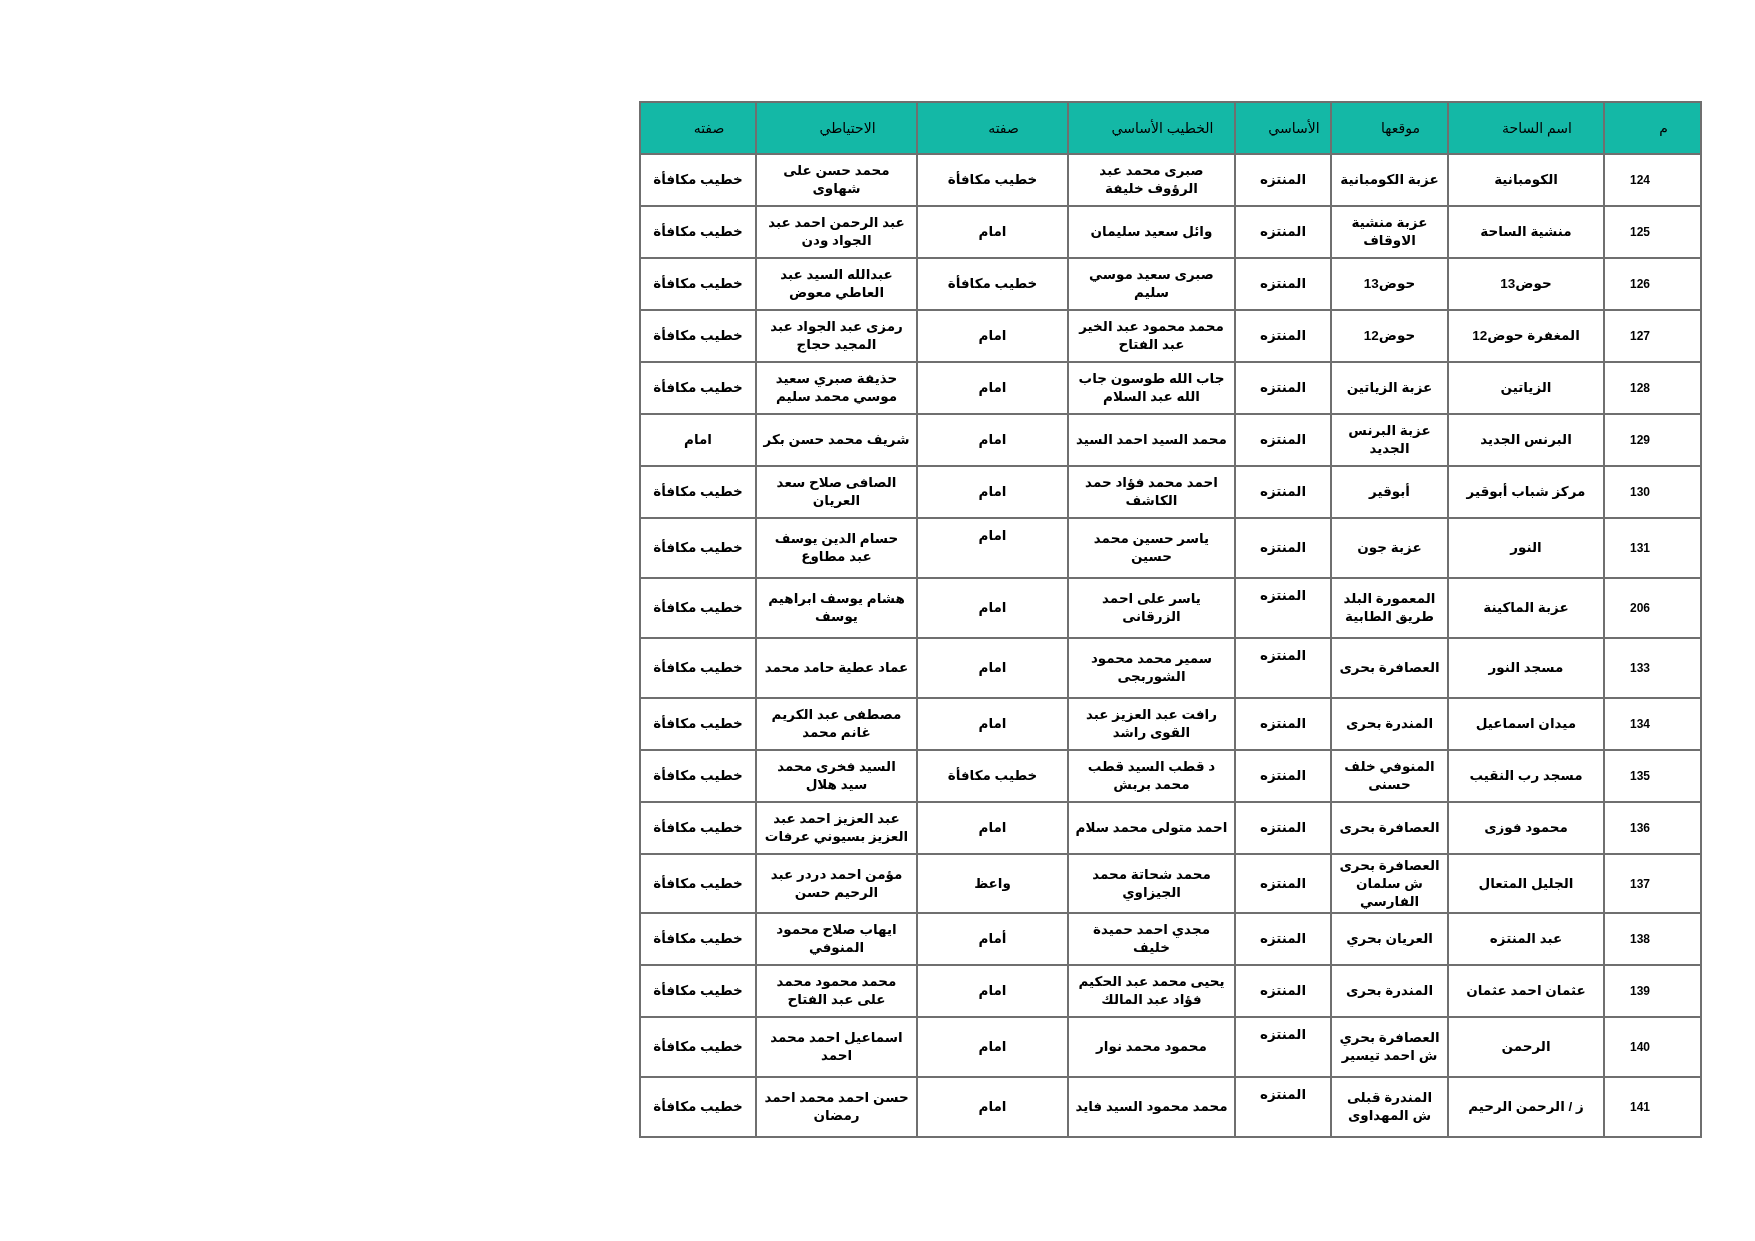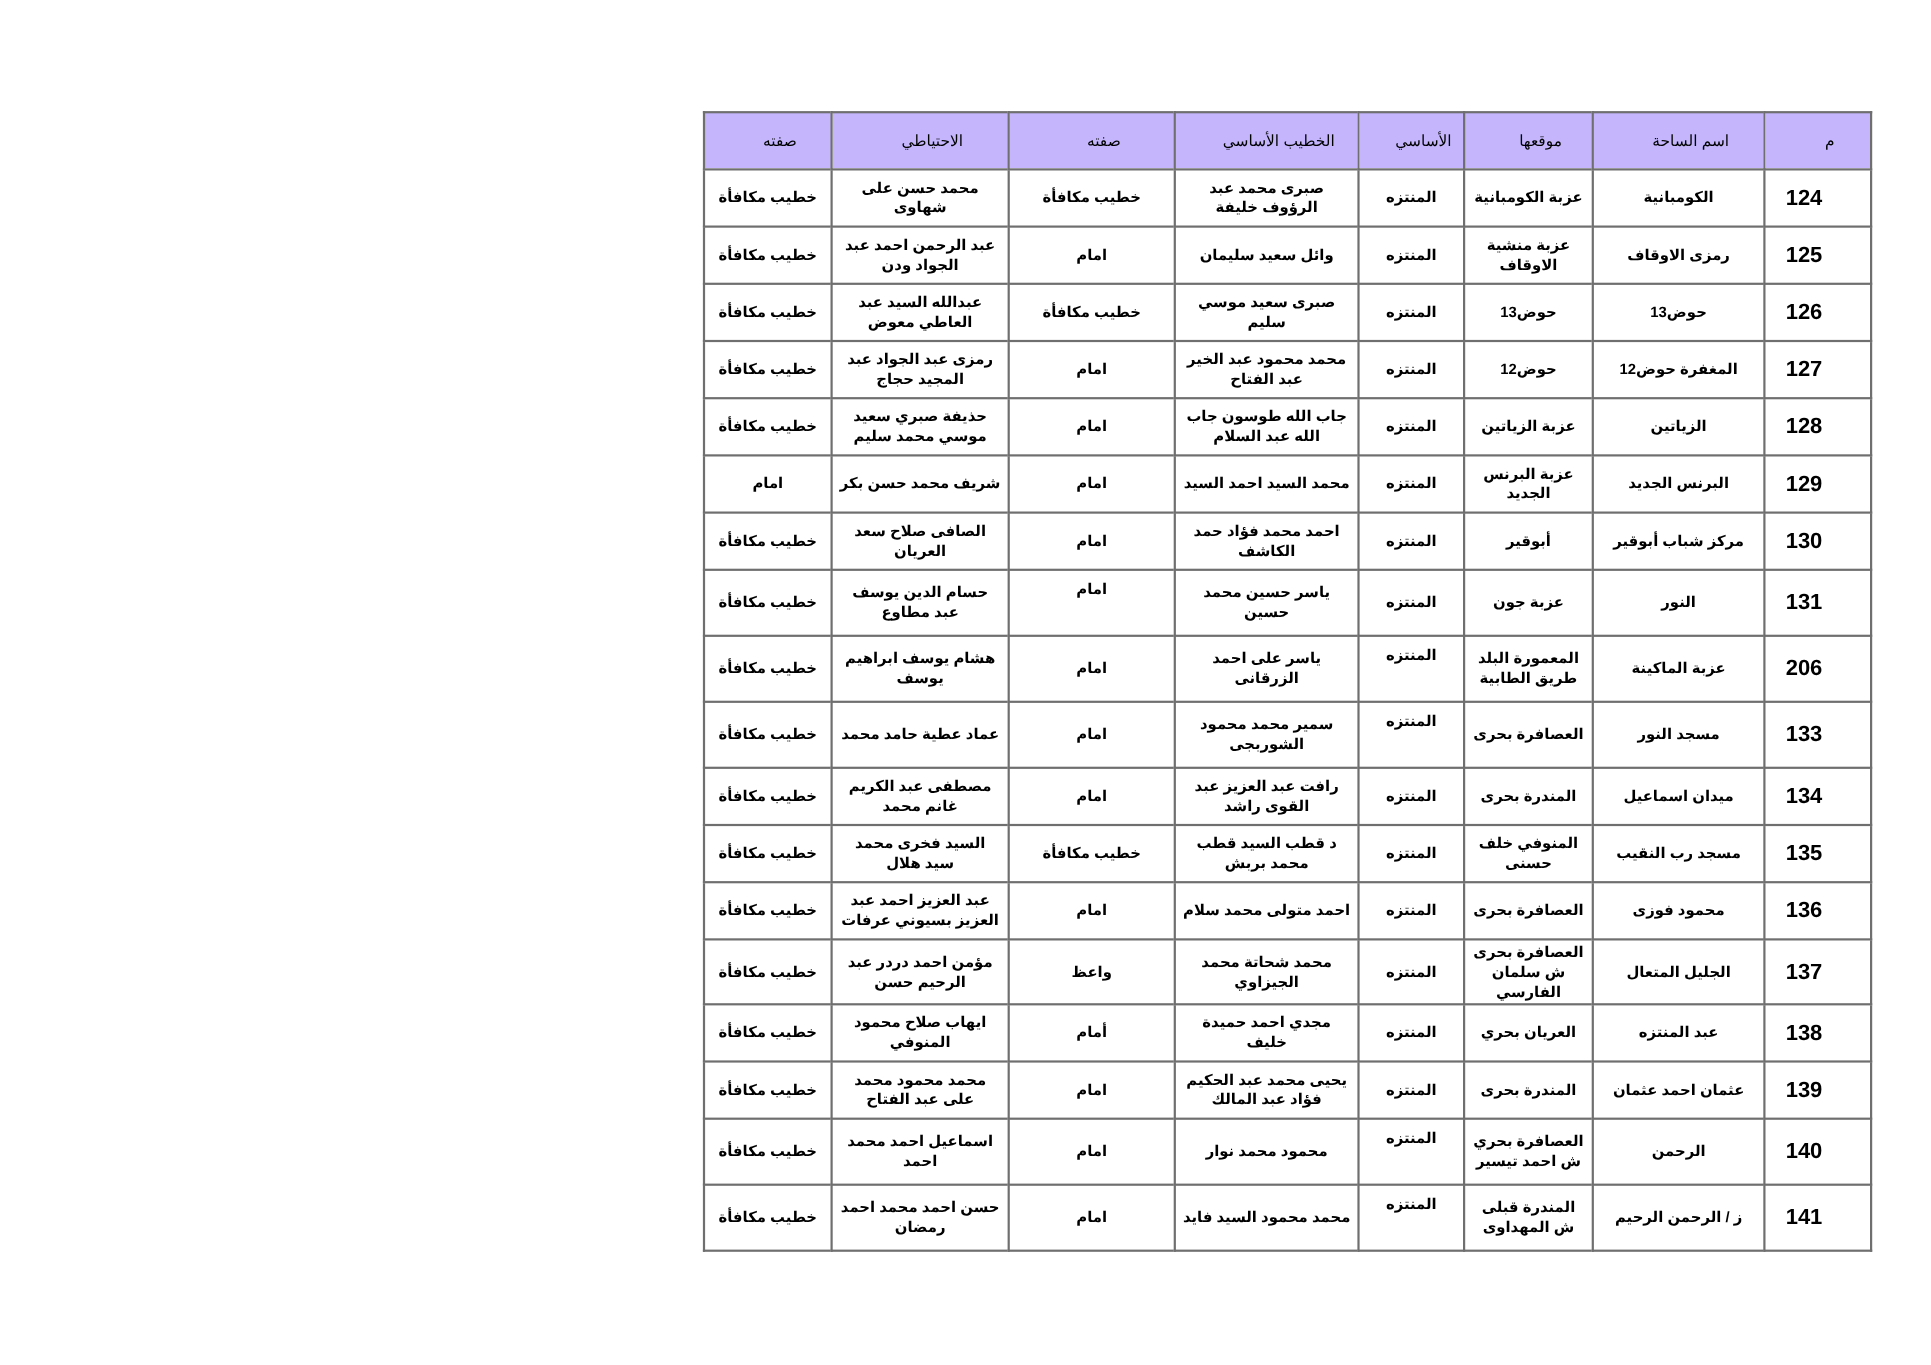--- a/index.html
+++ b/index.html
@@ -33,34 +33,34 @@
     table.roster th, table.roster td {
       border: 2px solid #6f6f6f;
       text-align: center;
       vertical-align: middle;
       font-size: 14px;
       line-height: 18px;
       padding: 0 6px;
       overflow: hidden;
     }
     table.roster th {
-      background: #c4b5fd;
+      background: #14b8a6;
       font-weight: normal;
       height: 50px;
       font-size: 14px;
       padding-left: 28px;
     }
     table.roster td {
       height: 50px;
       font-weight: bold;
       font-size: 13.5px;
     }
     table.roster tr.tall td { height: 57px; }
     table.roster td.num {
-      font-size: 20px;
+      font-size: 12px;
       font-weight: bold;
       direction: ltr;
       text-align: center;
       padding-right: 31px;
     }
     table.roster td.top { vertical-align: top; padding-top: 8px; }
   </style>
 </head>
 <body>
 
@@ -94,21 +94,21 @@
           <td>الكومبانية</td>
           <td>عزبة الكومبانية</td>
           <td>المنتزه</td>
           <td>صبرى محمد عبد الرؤوف خليفة</td>
           <td>خطيب مكافأة</td>
           <td>محمد حسن على شهاوى</td>
           <td>خطيب مكافأة</td>
         </tr>
         <tr>
           <td class="num">125</td>
-          <td>رمزى الاوقاف</td>
+          <td>منشية الساحة</td>
           <td>عزبة منشية الاوقاف</td>
           <td>المنتزه</td>
           <td>وائل سعيد سليمان</td>
           <td>امام</td>
           <td>عبد الرحمن احمد عبد الجواد ودن</td>
           <td>خطيب مكافأة</td>
         </tr>
         <tr>
           <td class="num">126</td>
           <td>حوض13</td>

